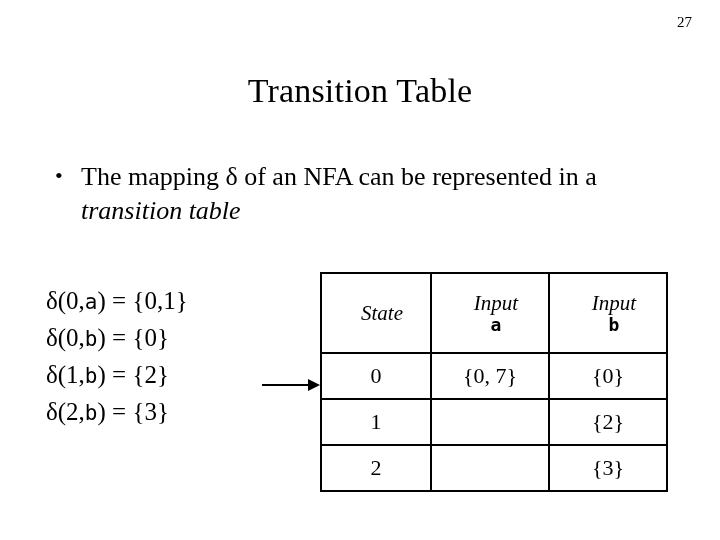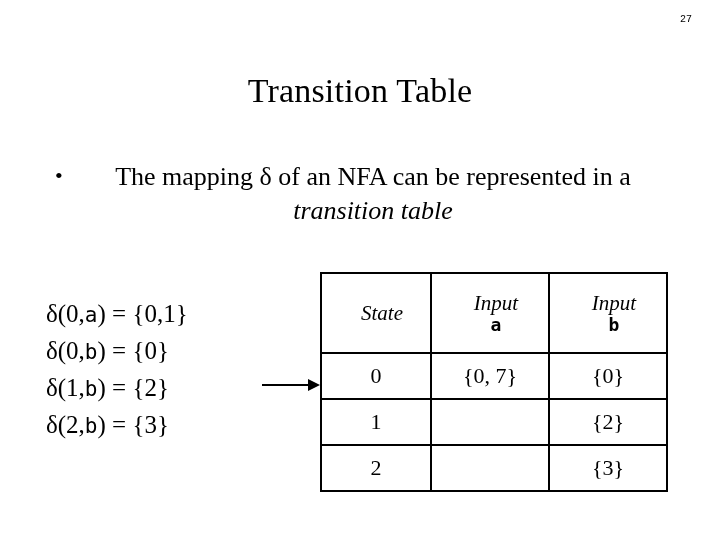--- a/index.html
+++ b/index.html
@@ -13,22 +13,22 @@
     font-family: "Liberation Serif", serif;
     color: #000000;
     overflow: hidden;
     position: relative;
   }
 
   .slide-number {
     position: absolute;
     top: 14px;
     right: 28px;
-    font-size: 10px;
-    font-family: Liberation Mono, monospace;
+    font-size: 15px;
+    font-family: Liberation Serif, serif;
     color: #000000;
   }
 
   .slide-title {
     position: absolute;
     top: 72px;
     left: 0;
     width: 720px;
     text-align: center;
     font-size: 34px;
@@ -51,29 +51,28 @@
   }
   .bullet-dot {
     width: 26px;
     flex: 0 0 26px;
     text-align: left;
     font-size: 22px;
     line-height: 1.45;
   }
   .bullet-text {
     flex: 1;
-    text-align: center;
   }
   .bullet-text .ital {
     font-style: italic;
   }
 
   .delta-list {
     position: absolute;
-    top: 295px;
+    top: 282px;
     left: 46px;
     font-size: 25px;
     line-height: 1.48;
   }
   .delta-list .mono {
     font-family: "DejaVu Sans Mono", monospace;
     font-size: 21px;
   }
 
   .arrow {

